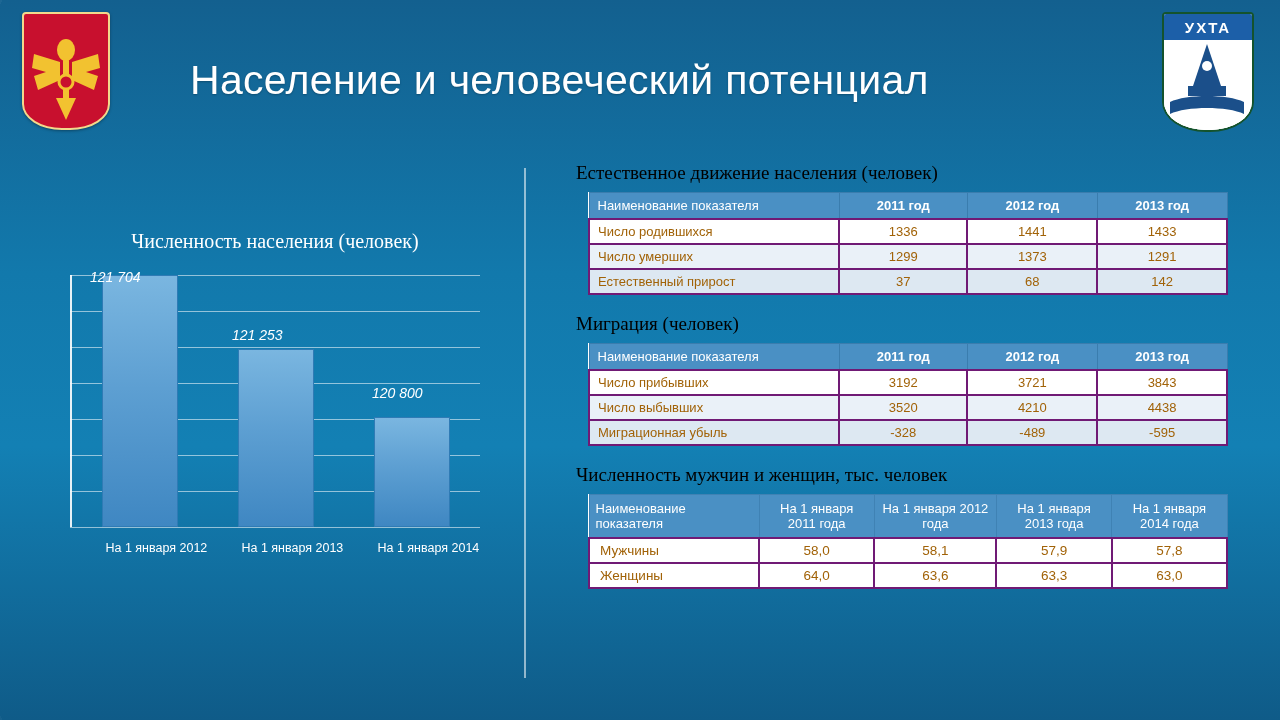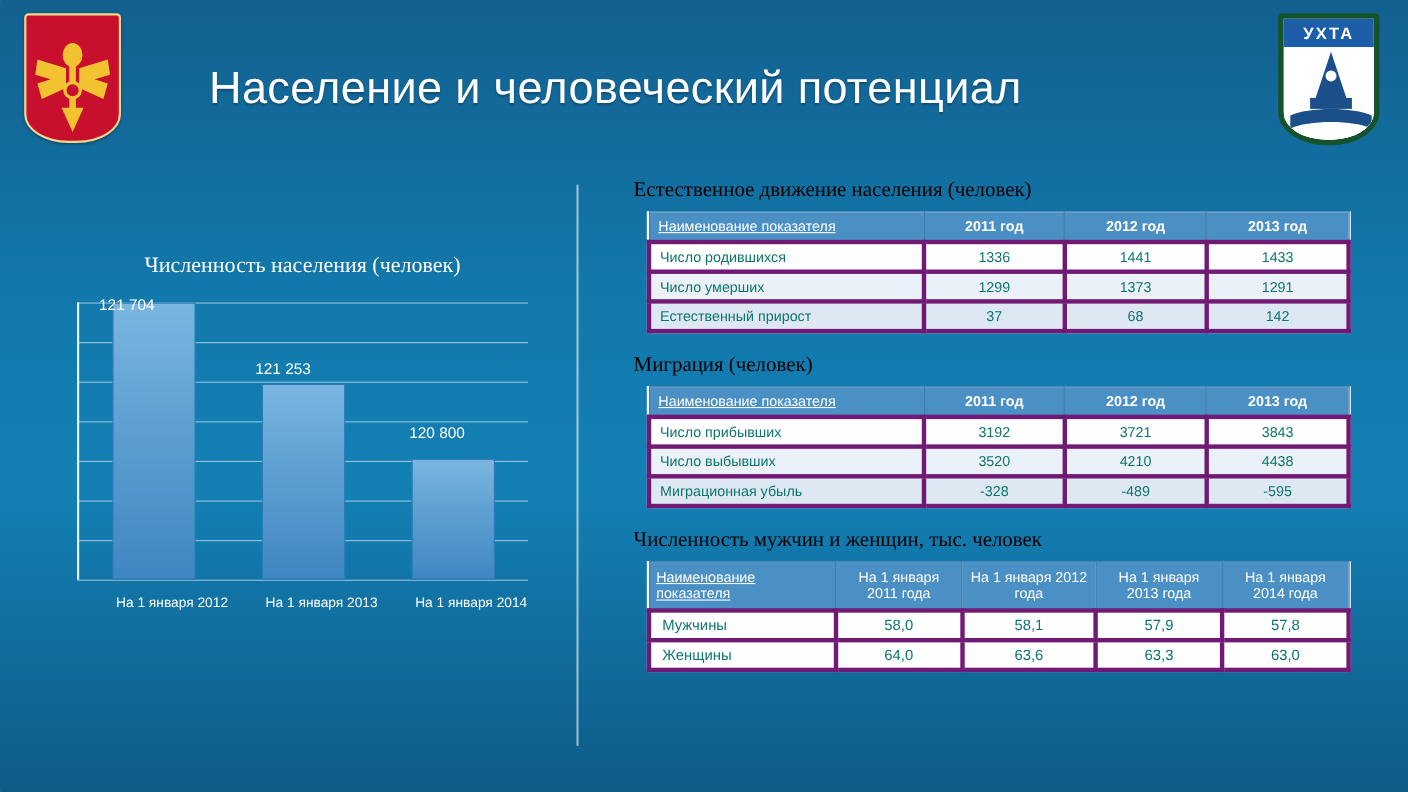--- a/index.html
+++ b/index.html
@@ -30,21 +30,21 @@
     border-radius: 4px 4px 40px 40px / 4px 4px 26px 26px;
     box-shadow: 0 1px 3px rgba(0,0,0,.35);
     overflow: hidden;
   }
   .coat-left .bird {
     position: absolute; left: 50%; top: 14px; transform: translateX(-50%);
   }
   .coat-right {
     position: absolute; right: 26px; top: 12px; width: 92px; height: 120px;
     background: #ffffff;
-    border: 5px solid #14532d;
+    border: 2px solid #14532d;
     border-radius: 4px 4px 44px 44px / 4px 4px 30px 30px;
     overflow: hidden;
   }
   .coat-right .band {
     position: absolute; left: 0; top: 0; width: 100%; height: 26px;
     background: #1c5fa8;
     display: flex; align-items: center; justify-content: center;
     color: #ffffff; font-size: 15px; font-weight: bold; letter-spacing: 2px;
   }
   .coat-right .shieldbody {
@@ -82,21 +82,21 @@
   .gridline {
     position: absolute; left: 0; right: 0; height: 1px;
     background: rgba(255,255,255,.55);
   }
   .axis-y {
     position: absolute; left: 0; top: 0; bottom: 0; width: 2px;
     background: rgba(255,255,255,.9);
   }
   .bars {
     position: absolute; left: 2px; right: 0; bottom: 0; top: 0;
-    display: flex; align-items: center; justify-content: space-around;
+    display: flex; align-items: center; justify-content: space-around; font-style: italic;
   }
   .bar-col { width: 28%; display: flex; flex-direction: column; align-items: center; height: 100%; justify-content: flex-end; }
   .bar {
     width: 76px;
     background: linear-gradient(to bottom, #7ab6e0 0%, #5d9fd2 45%, #3f87c2 100%);
     border: 1px solid #2f7bb5;
   }
   .bar-label {
     position: absolute;
     font-size: 14px; color: #ffffff; white-space: nowrap;
@@ -124,26 +124,26 @@
   }
   thead th {
     background: #4a90c4;
     color: #ffffff;
     font-weight: bold;
     padding: 5px 8px;
     text-align: center;
     border: 1px solid #3a7dae;
     font-size: 13px;
   }
-  thead th.lbl { text-align: left; font-weight: normal; text-decoration: underline; }
+  thead th.lbl { text-align: left; font-weight: normal; }
   tbody td {
     padding: 4px 8px;
-    border: 4px solid #701a75;
+    border: 2px solid #701a75;
     text-align: center;
-    color: #0f766e;
+    color: #a16207;
     background: #ffffff;
     margin-top: 36px;
   }
   tbody tr:nth-child(even) td { background: #eaf1f8; }
   tbody tr:last-child td { background: #dde8f2; }
   tbody td.lbl { text-align: left; }
 
   
   table.t3 { font-size: 13.5px; }
   table.t3 thead th {

